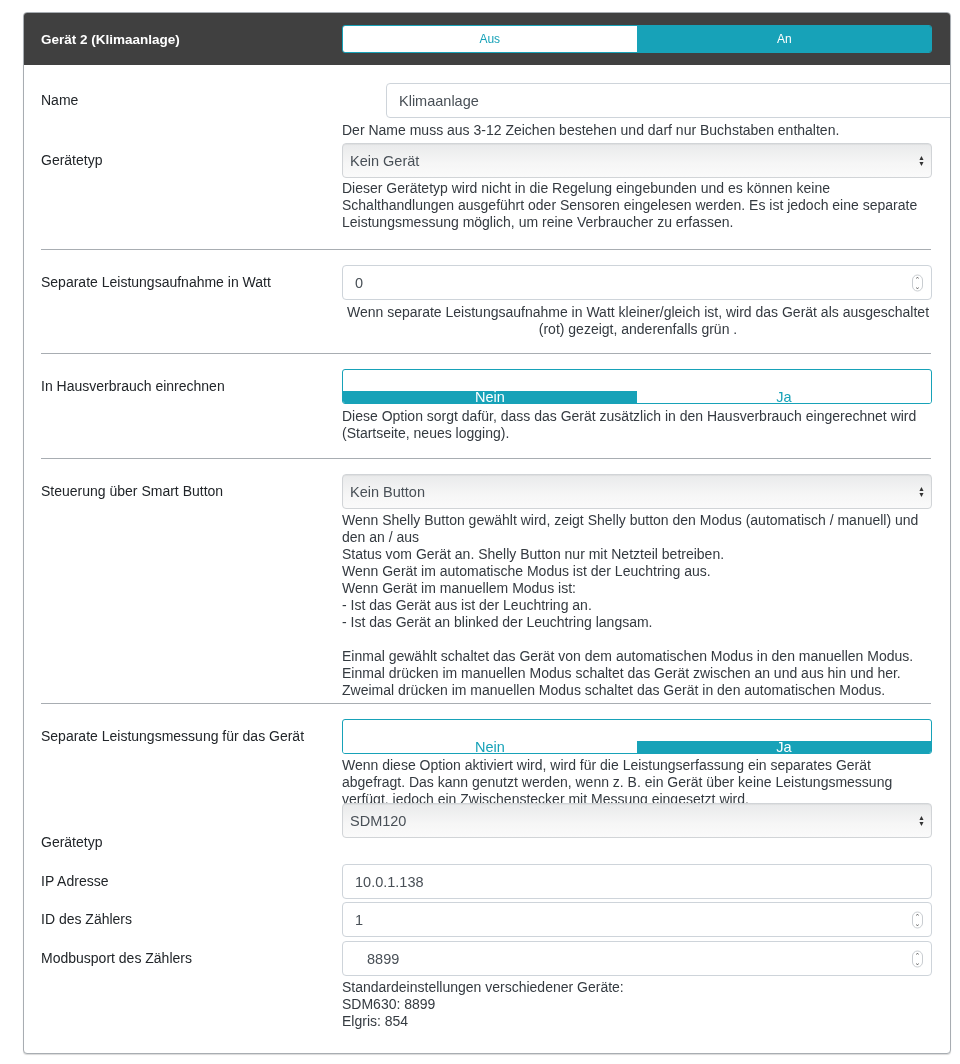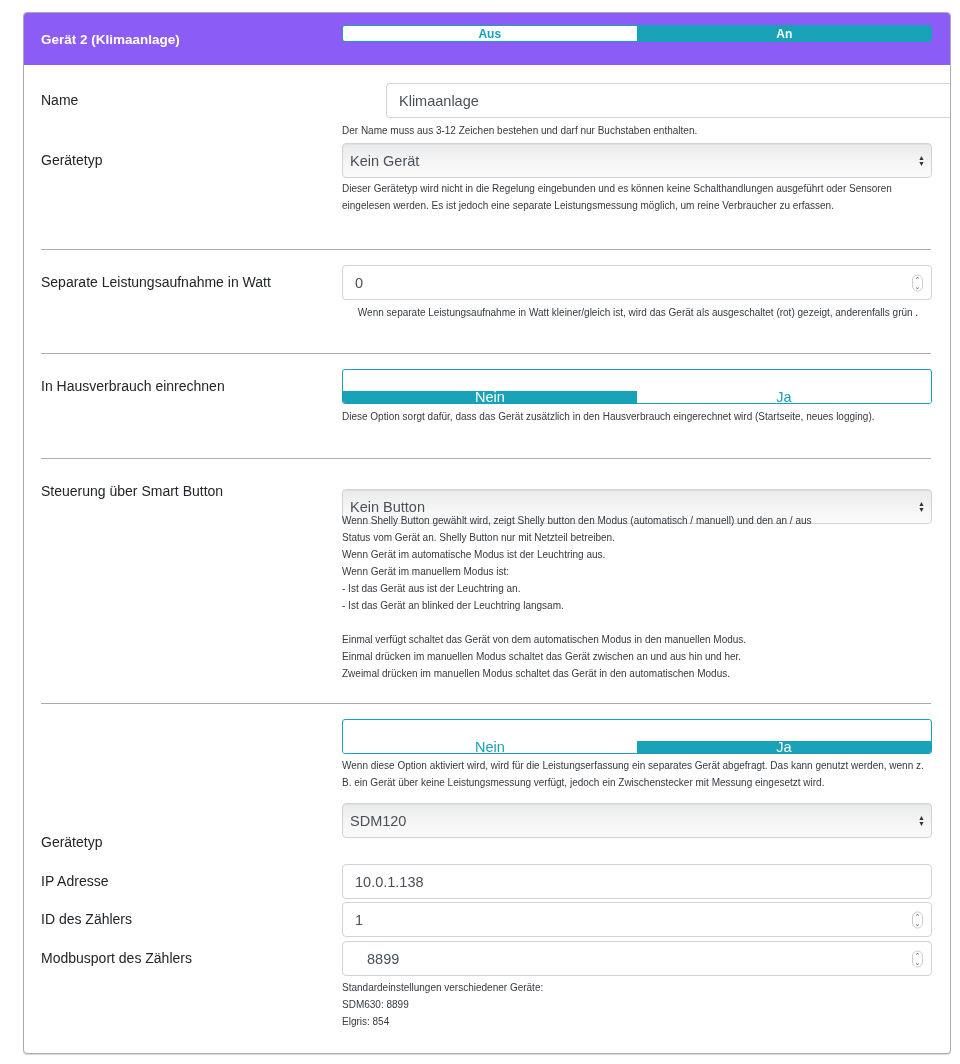--- a/index.html
+++ b/index.html
@@ -8,36 +8,36 @@
       font-family: "Liberation Sans", sans-serif; color: #212529;
       overflow: hidden;
     }
     .card {
       position: absolute; left: 23px; top: 12px; width: 928px; height: 1042px;
       border: 1px solid #a8adb2; border-radius: 4px; background: #fff;
       box-shadow: 0 1px 1px rgba(0,0,0,0.15);
       overflow: hidden;
     }
     .card-header {
-      height: 52px; background: #8b5cf6; display: flex; align-items: center;
+      height: 52px; background: #404040; display: flex; align-items: center;
       padding: 0 17px; position: relative;
     }
     .card-title {
       color: #fff; font-weight: bold; font-size: 13.5px;
       width: 300px;
     }
     .toggle {
       position: absolute; display: flex; border: 1px solid #17a2b8; border-radius: 3px; overflow: hidden;
     }
     .toggle .opt {
       flex: 1; display: flex; align-items: center; justify-content: center;
       background: #fff; color: #17a2b8; cursor: pointer; font-size: 14px;
     }
     .toggle .opt.active { background: #17a2b8; color: #fff; }
-    .toggle.header-toggle { left: 318px; top: 12px; width: 590px; height: 17px; font-size: 12px; font-weight: bold; }
+    .toggle.header-toggle { left: 318px; top: 12px; width: 590px; height: 28px; font-size: 12px; }
     .toggle.header-toggle .opt { font-size: 12px; }
     .toggle.header-toggle .opt:first-child { border-right: 1px solid #17a2b8; }
     .toggle.big { left: 318px; width: 590px; height: 35px; }
     .toggle.big .opt { font-size: 14.5px; margin-top: 21px; }
 
     .label {
       position: absolute; left: 17px; font-size: 14px; color: #212529;
     }
     .field {
       position: absolute; left: 318px; width: 590px; height: 35px;
@@ -57,21 +57,21 @@
       width: 11px; height: 17px; border: 1px solid #c9cdd1; border-radius: 6px;
       display: flex; flex-direction: column; align-items: center; justify-content: center;
       font-size: 7px; line-height: 7px; color: #555; background: #fff;
     }
     .field .sel-arrows {
       position: absolute; right: 6px; top: 50%; transform: translateY(-50%);
       display: flex; flex-direction: column; align-items: center; font-size: 7px; line-height: 6px; color: #333;
     }
     .help {
       position: absolute; left: 318px; width: 592px;
-      font-size: 10px; line-height: 17px; color: #343a40;
+      font-size: 14px; line-height: 17px; color: #343a40;
     }
     .divider {
       position: absolute; left: 17px; width: 890px; height: 1px; background: #a8adb2;
     }
   </style>
 </head>
 <body>
 
 <div class="card">
   <div class="card-header">
@@ -113,42 +113,43 @@
   <div class="label" style="top:365px;">In Hausverbrauch einrechnen</div>
   <div class="toggle big" style="top:356px;">
     <div class="opt active">Nein</div>
     <div class="opt">Ja</div>
   </div>
   <div class="help" style="top:395px;">Diese Option sorgt dafür, dass das Gerät zusätzlich in den Hausverbrauch eingerechnet wird (Startseite, neues logging).</div>
 
   <div class="divider" style="top:445px;"></div>
 
   <div class="label" style="top:470px;text-align:right;">Steuerung über Smart Button</div>
-  <div class="field select" style="top:476px;">
+  <div class="field select" style="top:461px;">
     <span>Kein Button</span>
     <span class="sel-arrows">
         <span>▲</span>
         <span>▼</span>
       </span>
   </div>
   <div class="help" style="top:499px;">
     <div>Wenn Shelly Button gewählt wird, zeigt Shelly button den Modus (automatisch / manuell) und den an / aus</div>
     <div>Status vom Gerät an. Shelly Button nur mit Netzteil betreiben.</div>
     <div>Wenn Gerät im automatische Modus ist der Leuchtring aus.</div>
     <div>Wenn Gerät im manuellem Modus ist:</div>
     <div>- Ist das Gerät aus ist der Leuchtring an.</div>
     <div>- Ist das Gerät an blinked der Leuchtring langsam.</div>
     <div style="height:17px;"></div>
-    <div>Einmal verfügt schaltet das Gerät von dem automatischen Modus in den manuellen Modus.</div>
+    <div>Einmal gewählt schaltet das Gerät von dem automatischen Modus in den manuellen Modus.</div>
     <div>Einmal drücken im manuellen Modus schaltet das Gerät zwischen an und aus hin und her.</div>
     <div>Zweimal drücken im manuellen Modus schaltet das Gerät in den automatischen Modus.</div>
   </div>
 
   <div class="divider" style="top:690px;"></div>
 
+  <div class="label" style="top:715px;">Separate Leistungsmessung für das Gerät</div>
   <div class="toggle big" style="top:706px;">
     <div class="opt">Nein</div>
     <div class="opt active">Ja</div>
   </div>
   <div class="help" style="top:744px;">Wenn diese Option aktiviert wird, wird für die Leistungserfassung ein separates Gerät abgefragt. Das kann genutzt werden, wenn z. B. ein Gerät über keine Leistungsmessung verfügt, jedoch ein Zwischenstecker mit Messung eingesetzt wird.</div>
 
   <div class="label" style="top:821px;">Gerätetyp</div>
   <div class="field select" style="top:790px;">
     <span>SDM120</span>
     <span class="sel-arrows">

